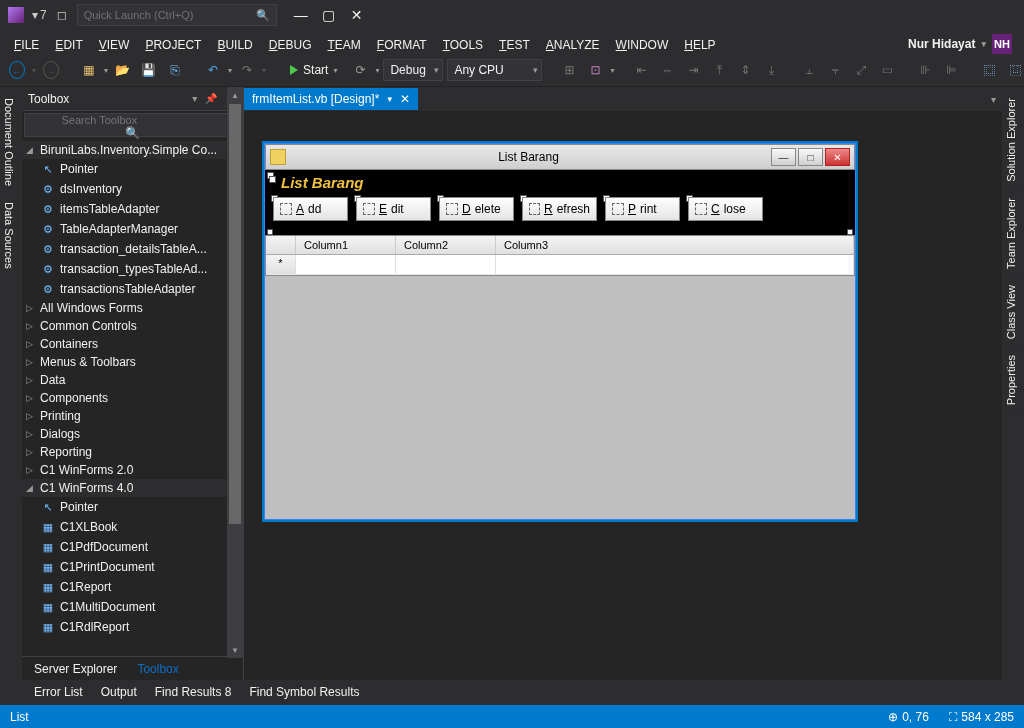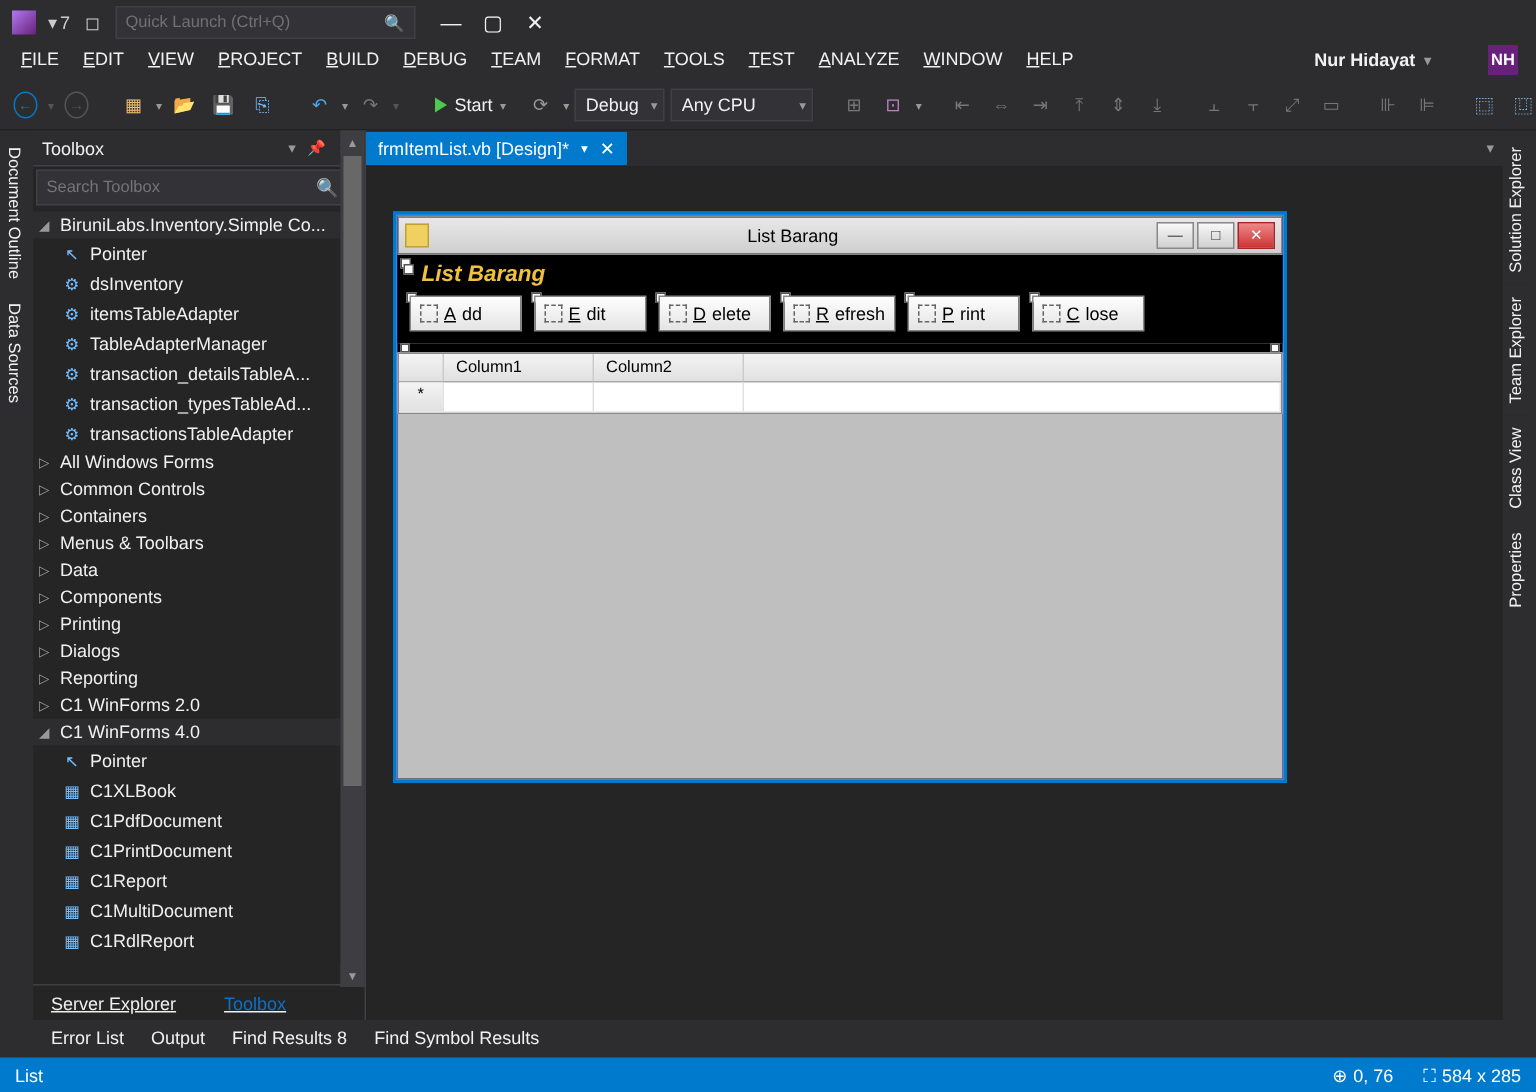--- a/index.html
+++ b/index.html
@@ -9,26 +9,26 @@
   .titlebar { height: 30px; background: #2d2d30; display: flex; align-items: center; padding: 0 8px; }
   .vs-icon { width: 16px; height: 16px; background: linear-gradient(135deg,#b179f1,#68217a); margin-right: 8px; }
   .titlebar-title { flex: 1; color: #999; font-size: 12px; }
   .titlebar-right { display: flex; align-items: center; gap: 10px; }
   .flag-badge { color: #ccc; display: flex; align-items: center; gap: 2px; }
   .quick-launch { width: 200px; height: 22px; background: #333337; border: 1px solid #3f3f46; color: #999; padding: 0 6px; font-size: 11px; display:flex; align-items:center; justify-content:space-between;}
   .win-btns { display: flex; gap: 0; }
   .win-btn { width: 28px; height: 24px; display: flex; align-items: center; justify-content: center; color: #f1f1f1; font-size: 14px; cursor: default;}
   
   
-  .menubar { height: 24px; background: #2d2d30; display: flex; align-items: flex-start; padding: 0 6px; justify-content:space-between;}
+  .menubar { height: 24px; background: #2d2d30; display: flex; align-items: flex-end; padding: 0 6px; justify-content:space-between;}
   .menubar-left { display:flex; }
   .menu-item { padding: 2px 8px; color: #f1f1f1; font-size: 12px; }
   .menu-item u { text-decoration: underline; }
   .user-box { display:flex; align-items:center; gap:6px; padding-right:6px;font-weight:bold;}
-  .user-badge { width:20px; height:20px; background:#68217a; color:#fff; display:flex;align-items:center;justify-content:center; font-size:11px;margin-left:32px;}
+  .user-badge { width:20px; height:20px; background:#68217a; color:#fff; display:flex;align-items:center;justify-content:center; font-size:11px;}
   
   
   .toolbar { height: 33px; background: #2d2d30; border-bottom: 1px solid #222; display: flex; align-items: center; padding: 0 6px; gap: 4px; }
   .tb-btn { height: 22px; min-width: 22px; display: flex; align-items: center; justify-content: center; color: #d0d0d0; padding: 0 3px;}
   .tb-sep { width: 1px; height: 20px; background: #46464a; margin: 0 4px; }
   .tb-circle-back{width:18px;height:18px;border-radius:50%;border:1px solid #007acc;display:flex;align-items:center;justify-content:center;color:#007acc;font-size:10px;}
   .tb-circle-fwd{width:18px;height:18px;border-radius:50%;border:1px solid #555;display:flex;align-items:center;justify-content:center;color:#555;font-size:10px;}
   .start-btn { display: flex; align-items: center; gap: 5px; color: #f1f1f1; padding: 2px 8px; }
   .start-tri { width: 0; height: 0; border-left: 8px solid #4ec94e; border-top: 5px solid transparent; border-bottom: 5px solid transparent; }
   .combo { background: #333337; border: 1px solid #3f3f46; color: #f1f1f1; padding: 2px 18px 2px 6px; font-size: 12px; height:22px; display:flex; align-items:center; position:relative; min-width:60px;}
@@ -41,30 +41,30 @@
   .side-tab-right .vt { writing-mode: vertical-rl; transform: rotate(180deg); }
   
   
   .main { position: absolute; left: 22px; right: 22px; top: 87px; bottom: 48px; display: flex; justify-content: flex-end; }
   
   
   .toolbox { width: 222px; background: #252526; border-right: 1px solid #3f3f46; display:flex; flex-direction:column;}
   .panel-header { height: 24px; background: #2d2d30; display: flex; align-items: center; padding: 0 6px; font-size: 12px; border-bottom:1px solid #3f3f46; justify-content:space-between;}
   .panel-header-btns { display:flex; gap:2px; color:#999; font-size:10px;}
   .panel-header-btns span{padding:0 3px;}
-  .search-box { height: 24px; background: #333337; border: 1px solid #3f3f46; display: flex; align-items: center; padding: 0 6px; margin:2px; justify-content:space-between;}
+  .search-box { height: 24px; background: #333337; border: 1px solid #3f3f46; display: flex; align-items: center; padding: 0 6px; margin:2px; justify-content:space-between;flex-direction:column;}
   .search-box input { background: transparent; border: 0; color: #999; font-size: 11px; flex:1; outline:none;}
   .toolbox-body{flex:1; overflow:hidden;}
   .tree { padding: 2px 0; }
   .tree-item { display: flex; align-items: center; padding: 2px 4px; font-size: 12px; color: #f1f1f1; gap: 4px; white-space:nowrap; overflow:hidden;}
   .tree-item.hdr{background:#2d2d30;}
   .tree-arrow { width: 10px; font-size: 9px; color: #999; }
   .tree-icon { width: 16px; height:16px; display:inline-flex; align-items:center; justify-content:center; font-size:11px; color:#75beff;}
   .tree-indent{padding-left:18px;}
-  .toolbox-tabs{height:24px; display:flex; align-items:center; border-top:1px solid #3f3f46; padding:0 4px; gap:16px;text-decoration:underline;}
+  .toolbox-tabs{height:24px; display:flex; align-items:center; border-top:1px solid #3f3f46; padding:0 4px; gap:4px;}
   .toolbox-tab{padding:3px 8px; font-size:12px; color:#f1f1f1;}
   .toolbox-tab.active{color:#0e6fc5;}
   .err-tabs{position:absolute; left:22px; bottom:24px; height:24px; display:flex; align-items:center; gap:2px; padding:0 4px;}
   .err-tab{padding:3px 8px; font-size:12px; color:#f1f1f1;}
   
   
   .editor { flex: 1; background: #1e1e1e; display:flex; flex-direction:column; }
   .doc-tabs { height: 24px; background: #2d2d30; display: flex; align-items:center;}
   .doc-tab { height: 22px; background: #007acc; color: #fff; display: flex; align-items: center; padding: 0 8px; font-size: 12px; gap: 8px; }
   .doc-tab .x { font-size:12px; }
@@ -420,20 +420,21 @@
             <div class="grid-area" style="position:relative">
               <div style="height:6px;background:#000;display:flex;justify-content:space-between;padding:0 2px">
                 <span style="width:6px;height:6px;border:1px solid #555;background:#fff"></span>
                 <span style="width:6px;height:6px;border:1px solid #555;background:#fff"></span>
               </div>
               <div class="grid">
                 <div class="grid-head">
                   <div class="gh sel"></div>
                   <div class="gh c1">Column1</div>
                   <div class="gh c2">Column2</div>
+                  <div class="gh c3">Column3</div>
                 </div>
                 <div class="grid-row">
                   <div class="gr sel">*</div>
                   <div class="gr c1"></div>
                     <div class="gr c2"></div>
                     <div class="gr c3"></div>
                 </div>
               </div>
             </div>
           </div>

